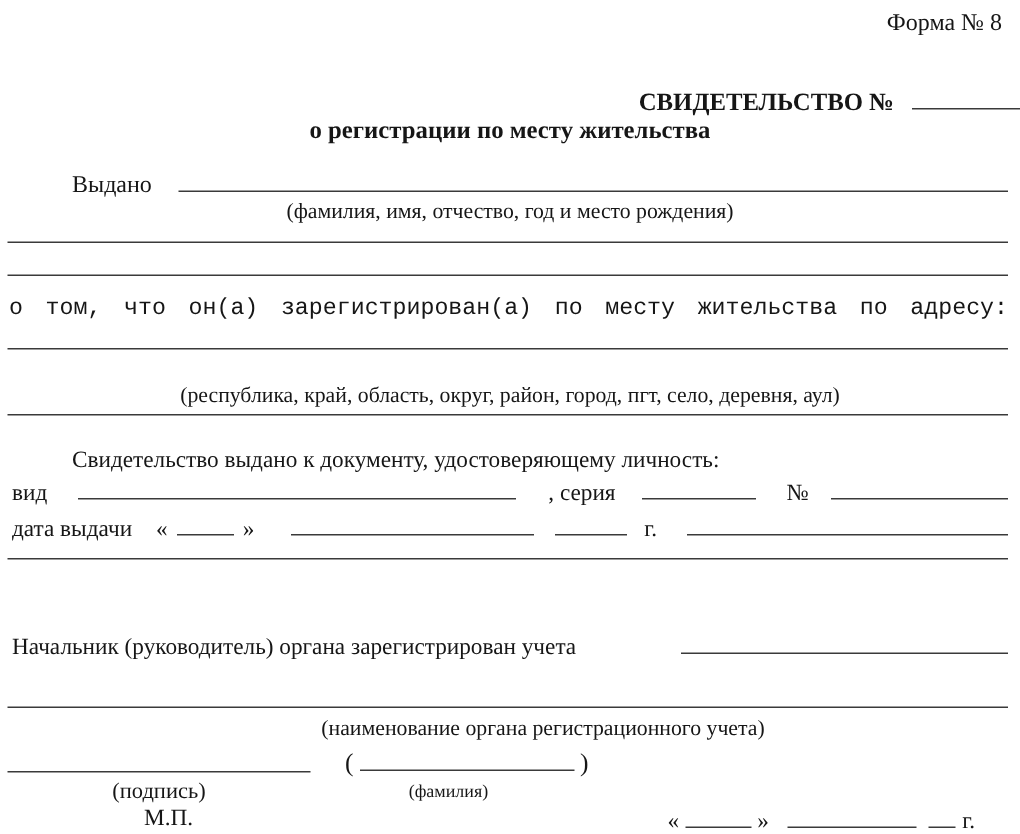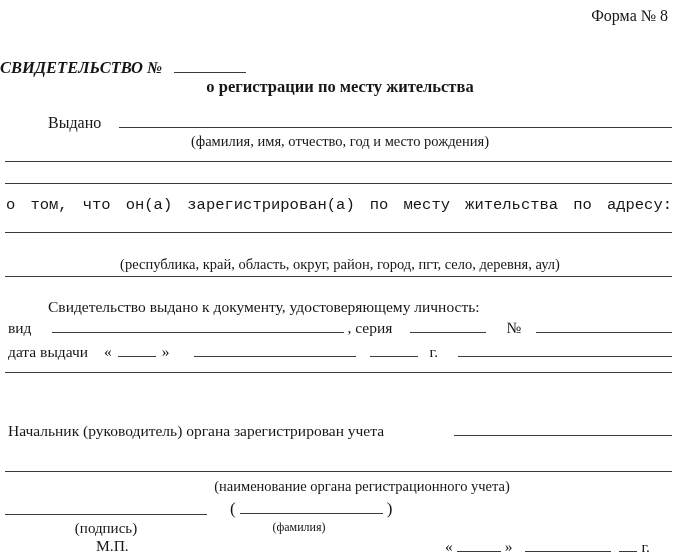--- a/index.html
+++ b/index.html
@@ -21,21 +21,21 @@
   .caption { left: 0; width: 680px; text-align: center; font-size: 14.5px; }
   .justified { text-align: justify; text-align-last: justify; font-family: Liberation Mono, monospace; }
 </style>
 </head>
 <body>
 
 <div class="page">
 
   <div class="abs" style="top:7px; right:12px; font-size:16px;">Форма № 8</div>
 
-  <div class="abs row" style="top:56px; left:0; width:680px; justify-content:flex-start; font-size:16.5px;font-style:italic;">
+  <div class="abs row" style="top:56px; left:0; width:680px; justify-content:flex-end; font-size:16.5px;">
     <span class="bold">СВИДЕТЕЛЬСТВО №</span>
     <span class="blank" style="width:72px; margin-left:12px;"></span>
   </div>
   <div class="abs bold" style="top:77px; left:0; width:680px; text-align:center; font-size:16.5px;">о регистрации по месту жительства</div>
 
   <div class="abs row" style="top:112px; left:48px; width:624px; font-size:16px;">
     <span>Выдано</span>
     <span class="blank" style="flex:1; margin-left:18px;"></span>
   </div>
   <div class="abs caption" style="top:133px;">(фамилия, имя, отчество, год и место рождения)</div>
@@ -47,21 +47,21 @@
 
   <div class="rule" style="top:232px; left:5px; width:667px;"></div>
   <div class="abs caption" style="top:256px;">(республика, край, область, округ, район, город, пгт, село, деревня, аул)</div>
   <div class="rule" style="top:276px; left:5px; width:667px;"></div>
 
   <div class="abs" style="top:298px; left:48px; font-size:15.5px;">Свидетельство выдано к документу, удостоверяющему личность:</div>
 
   <div class="abs row" style="top:317px; left:8px; width:664px; font-size:15.5px;">
     <span>вид</span>
     <span class="blank" style="width:292px; margin-left:20px;"></span>
-    <span style="margin-left:4px;">, серия</span>
+    <span style="margin-left:22px;">, серия</span>
     <span class="blank" style="width:76px; margin-left:18px;"></span>
     <span style="margin-left:20px;">№</span>
     <span class="blank" style="flex:1; margin-left:15px;"></span>
   </div>
 
   <div class="abs row" style="top:341px; left:8px; width:664px; font-size:15.5px;">
     <span>дата выдачи</span>
     <span style="margin-left:16px;">«</span>
     <span class="blank" style="width:38px; margin-left:6px;"></span>
     <span style="margin-left:6px;">»</span>

